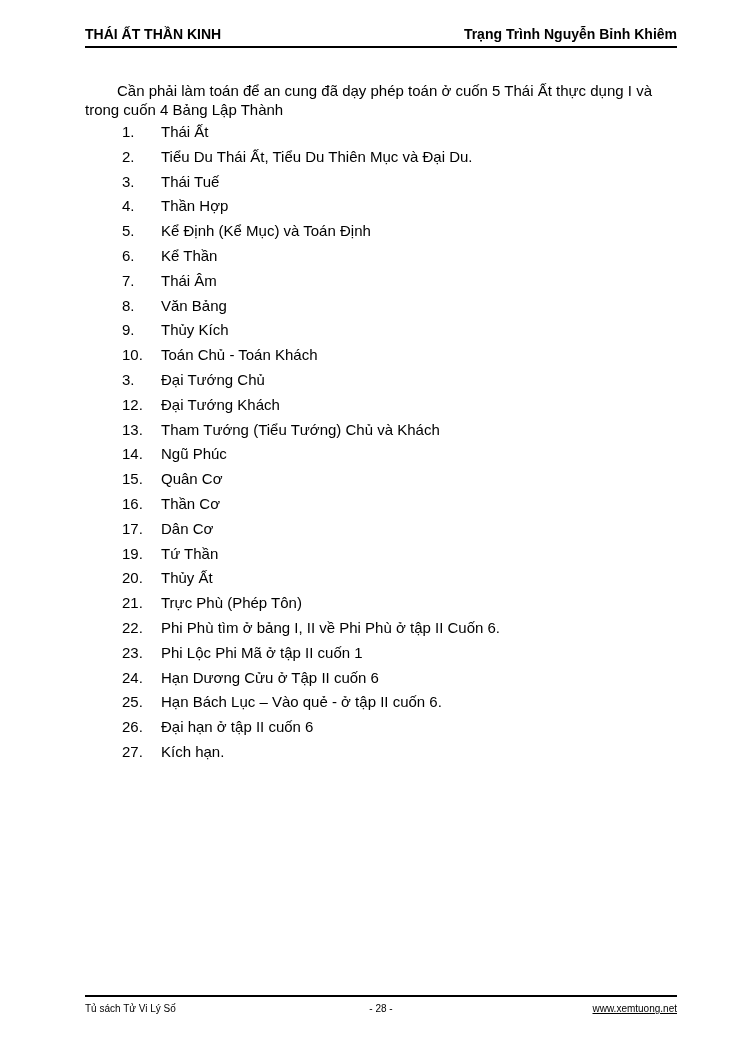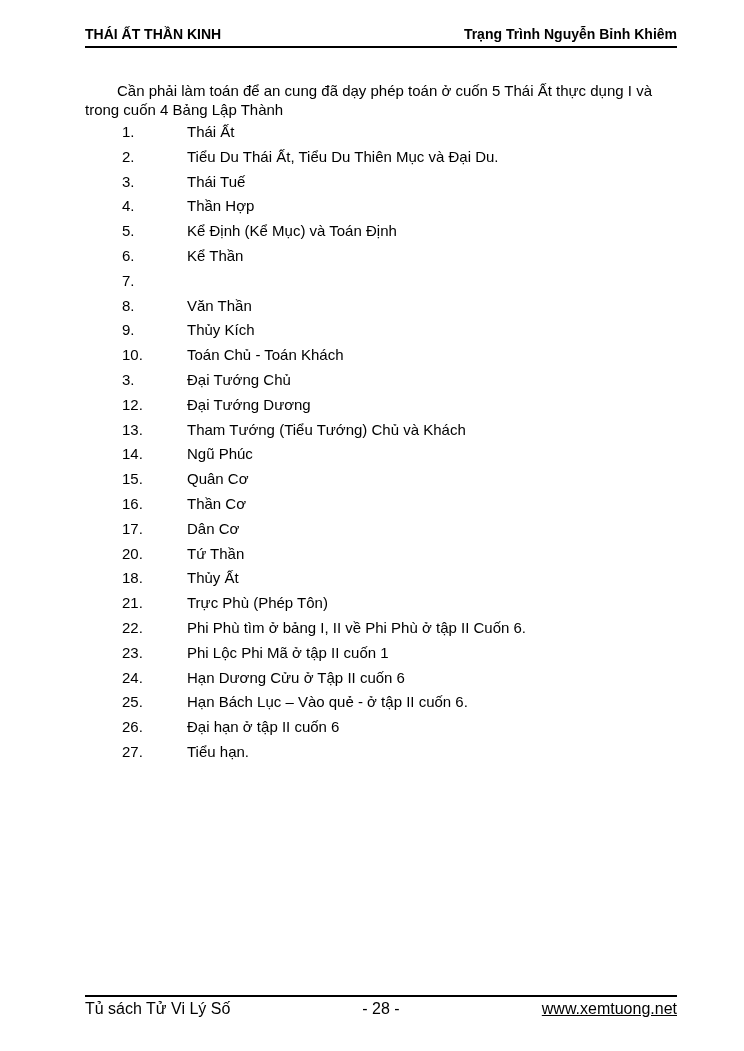--- a/index.html
+++ b/index.html
@@ -56,34 +56,33 @@
     margin-bottom: 6.8px;
   }
   .toc-list .num {
     display: inline-block;
     margin-left: 37px;
     width: 39px;
     flex: 0 0 39px;
   }
   .toc-list .label {
     flex: 1;
-    margin-left: 26px;
   }
   
   .footer {
     position: absolute;
     left: 85px;
     right: 67px;
     top: 995px;
     border-top: 2px solid #000000;
     padding-top: 4px;
     display: grid;
     grid-template-columns: 1fr auto 1fr;
     align-items: baseline;
-    font-size: 16px;
+    font-size: 10px;
     line-height: 16px;
   }
   .footer .center { text-align: left; }
   .footer .right { text-align: right; }
   .footer a {
     color: #000000;
     text-decoration: underline;
     cursor: pointer;
   }
 </style>
@@ -125,45 +124,46 @@
     <span class="label">Kể Định (Kể Mục) và Toán Định</span>
   </li>
 
   <li>
     <span class="num">6.</span>
     <span class="label">Kể Thần</span>
   </li>
 
   <li>
     <span class="num">7.</span>
+    <span class="label">Thái Âm</span>
   </li>
 
   <li>
     <span class="num">8.</span>
-    <span class="label">Văn Thần</span>
+    <span class="label">Văn Bảng</span>
   </li>
 
   <li>
     <span class="num">9.</span>
     <span class="label">Thủy Kích</span>
   </li>
 
   <li>
     <span class="num">10.</span>
     <span class="label">Toán Chủ - Toán Khách</span>
   </li>
 
   <li>
     <span class="num">3.</span>
     <span class="label">Đại Tướng Chủ</span>
   </li>
 
   <li>
     <span class="num">12.</span>
-    <span class="label">Đại Tướng Dương</span>
+    <span class="label">Đại Tướng Khách</span>
   </li>
 
   <li>
     <span class="num">13.</span>
     <span class="label">Tham Tướng (Tiểu Tướng) Chủ và Khách</span>
   </li>
 
   <li>
     <span class="num">14.</span>
     <span class="label">Ngũ Phúc</span>
@@ -178,26 +178,26 @@
     <span class="num">16.</span>
     <span class="label">Thần Cơ</span>
   </li>
 
   <li>
     <span class="num">17.</span>
     <span class="label">Dân Cơ</span>
   </li>
 
   <li>
+    <span class="num">19.</span>
+    <span class="label">Tứ Thần</span>
+  </li>
+
+  <li>
     <span class="num">20.</span>
-    <span class="label">Tứ Thần</span>
-  </li>
-
-  <li>
-    <span class="num">18.</span>
     <span class="label">Thủy Ất</span>
   </li>
 
 
   <li>
     <span class="num">21.</span>
     <span class="label">Trực Phù (Phép Tôn)</span>
   </li>
 
   <li>
@@ -220,21 +220,21 @@
     <span class="label">Hạn Bách Lục – Vào quẻ - ở tập II cuốn 6.</span>
   </li>
 
   <li>
     <span class="num">26.</span>
     <span class="label">Đại hạn ở tập II cuốn 6</span>
   </li>
 
   <li>
     <span class="num">27.</span>
-    <span class="label">Tiểu hạn.</span>
+    <span class="label">Kích hạn.</span>
   </li>
 </ol>
   </div>
 
   <div class="footer">
     <span class="left">Tủ sách Tử Vi Lý Số</span>
     <span class="center">- 28 -</span>
     <span class="right"><a>www.xemtuong.net</a></span>
   </div>
 

